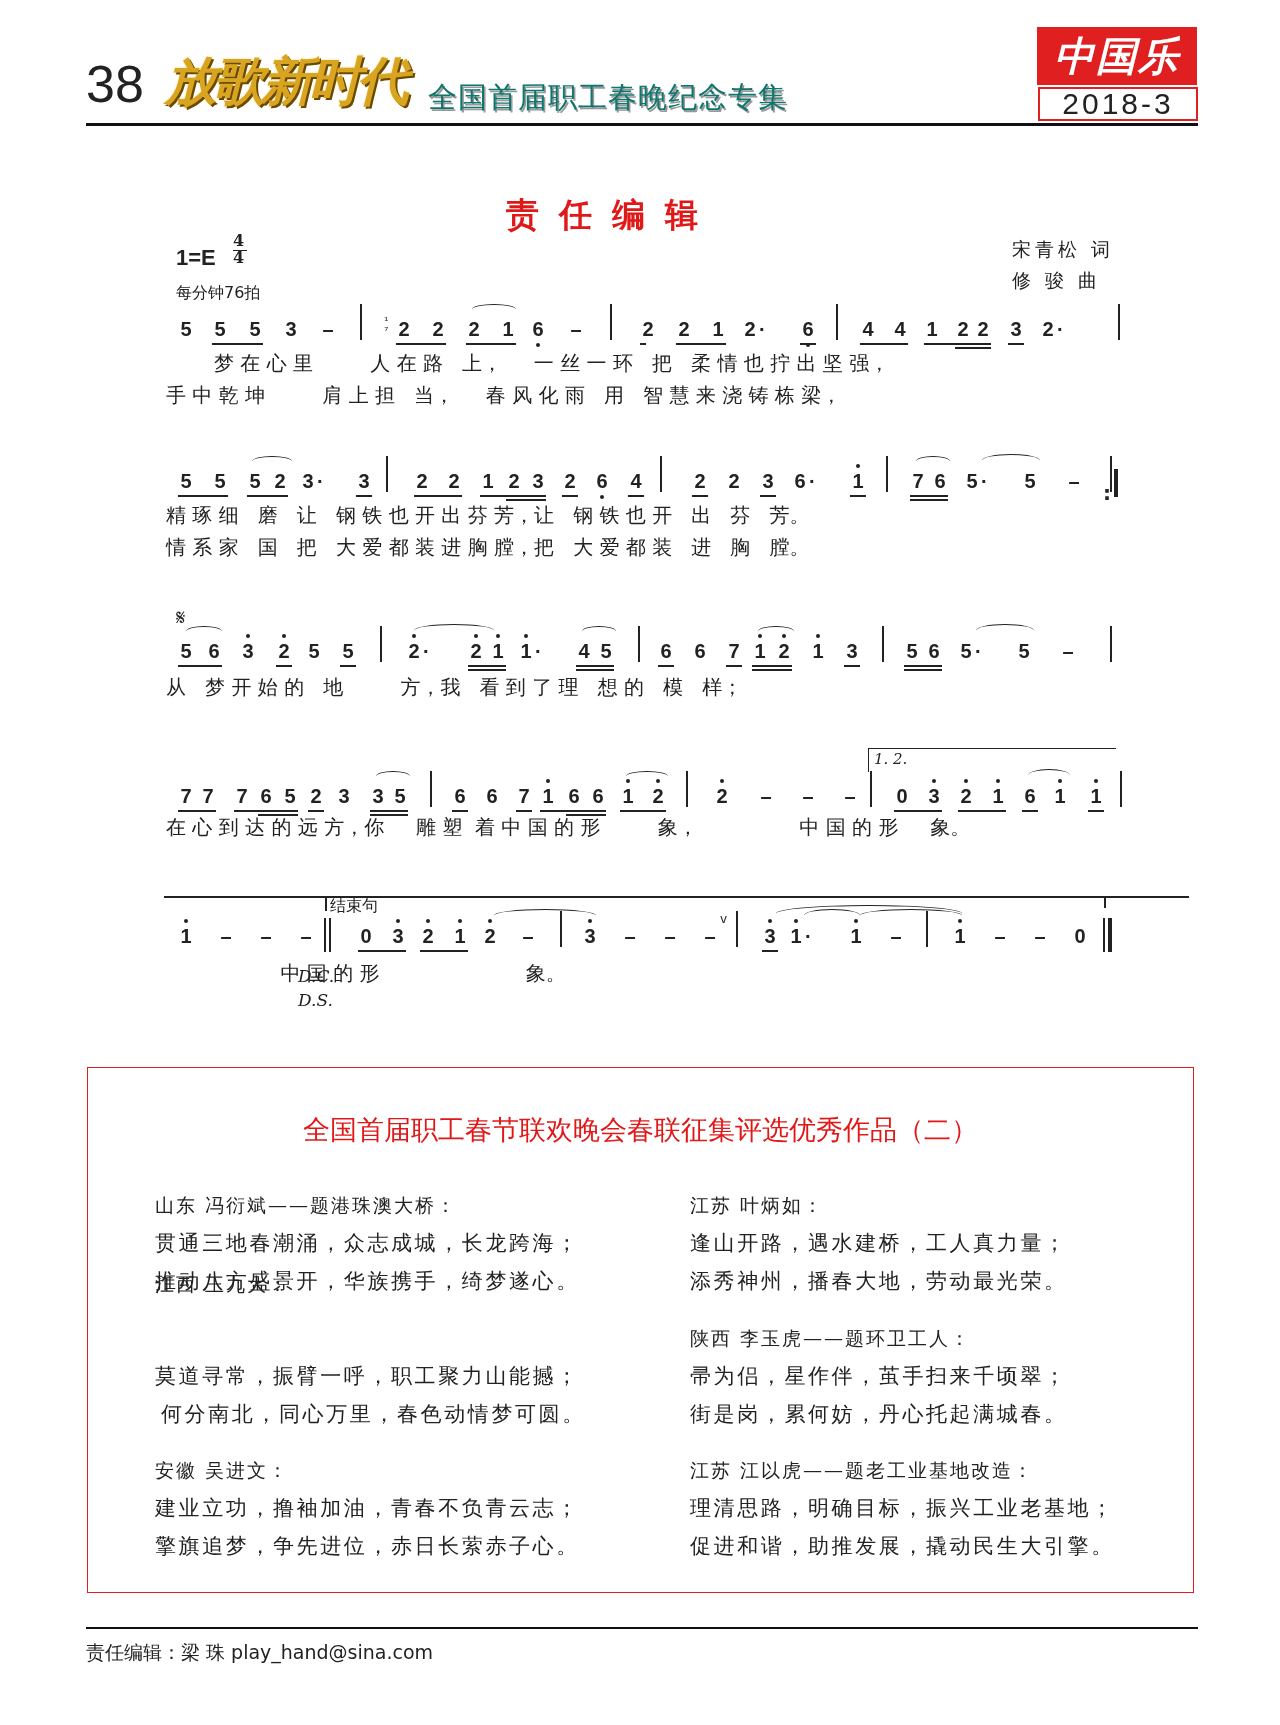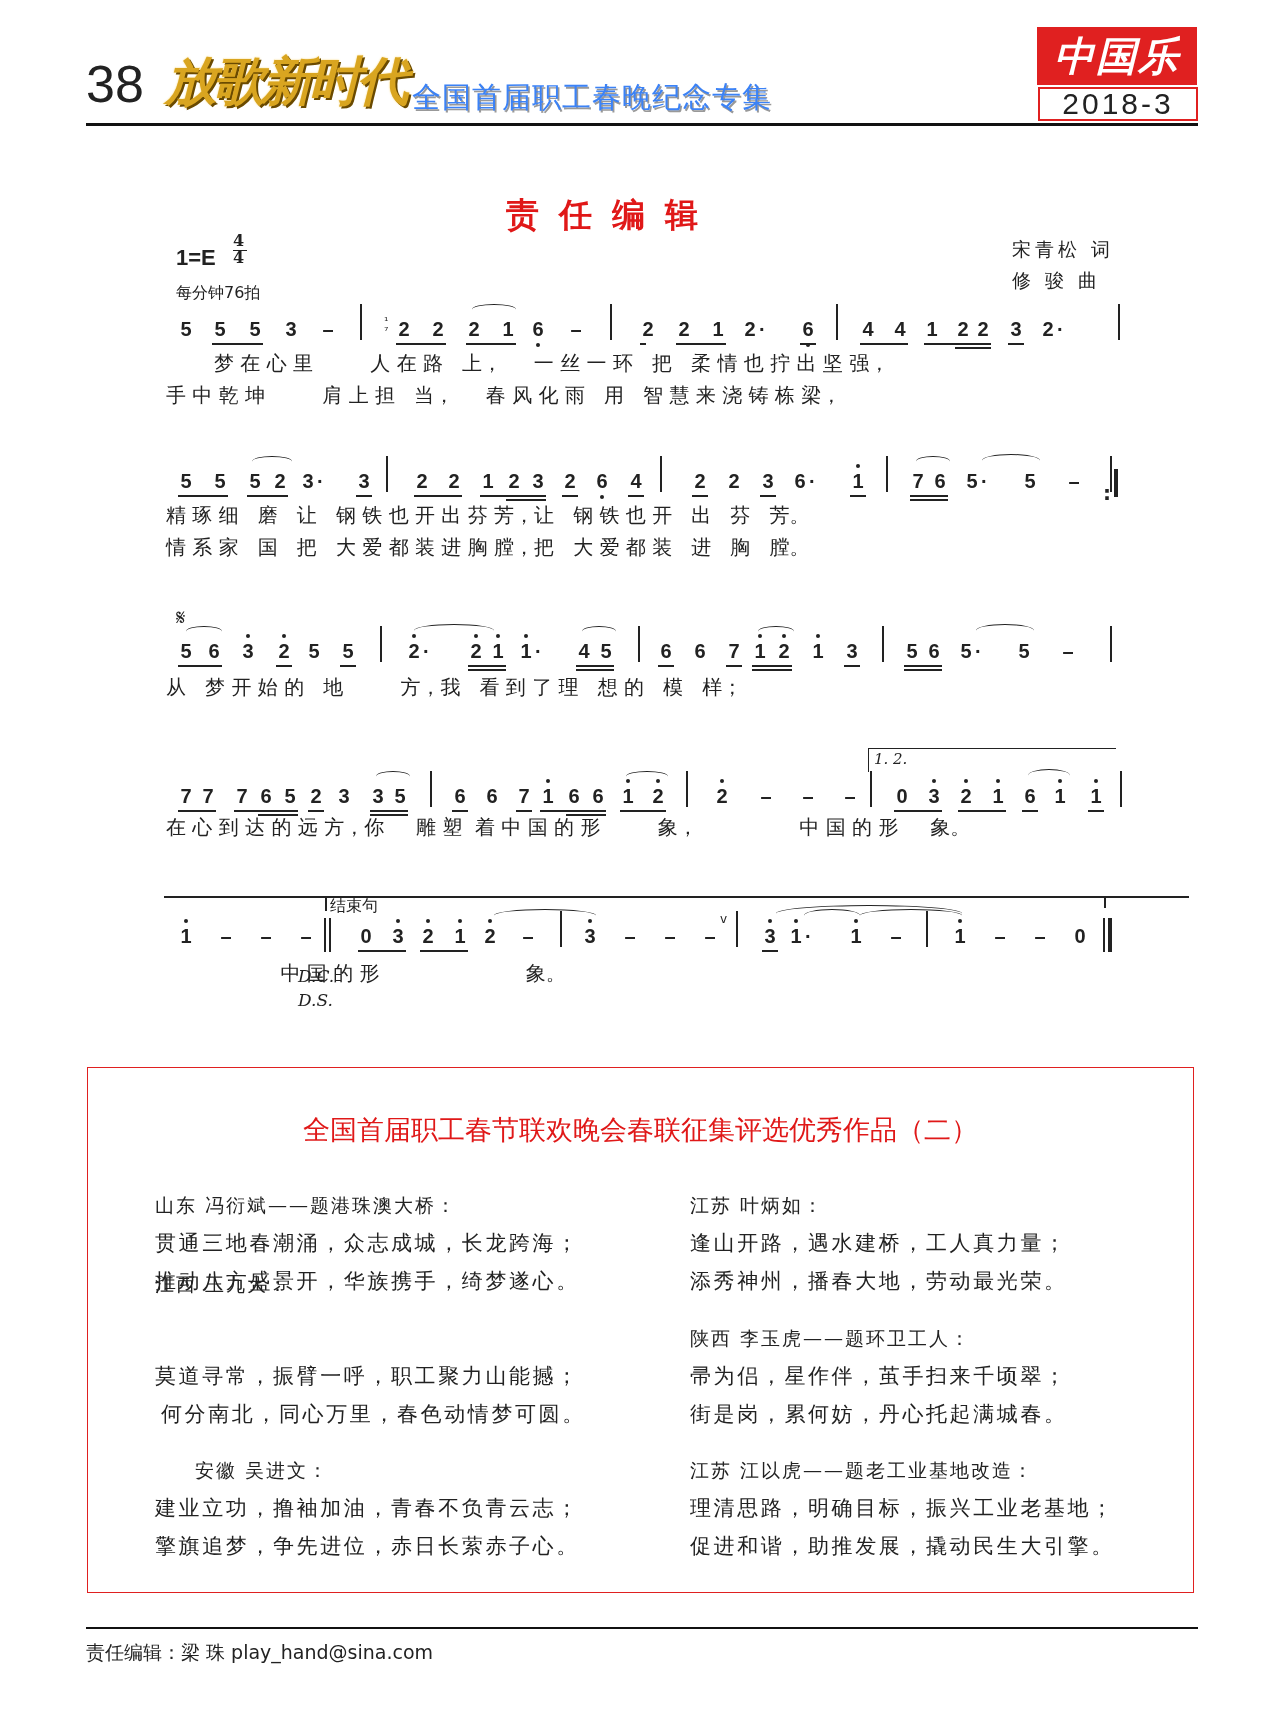--- a/index.html
+++ b/index.html
@@ -1,21 +1,21 @@
 <!DOCTYPE html>
 <html><head>
 <meta charset="utf-8">
 <style>
   html,body{margin:0;padding:0;background:#fff;}
   body{width:1280px;height:1725px;position:relative;overflow:hidden;font-family:"DejaVu Sans",sans-serif;color:#222;}
   .abs{position:absolute;}
   
   .page-num{left:86px;top:58px;font-size:52px;font-family:"Liberation Sans",sans-serif;color:#222;line-height:1;}
   .brand{left:165px;top:55px;font-size:52px;font-family:"DejaVu Serif",serif;font-weight:bold;font-style:italic;color:#d9a520;text-shadow:2px 2px 0 #6a4a00,0 0 2px #f7d26b;letter-spacing:-4px;line-height:1;}
-  .subtitle{left:412px;top:78px;font-size:29px;font-family:"DejaVu Sans",sans-serif;color:#3b82f6;text-shadow:1.5px 1.5px 0 #999;letter-spacing:1px;}
+  .subtitle{left:428px;top:78px;font-size:29px;font-family:"DejaVu Sans",sans-serif;color:#0f766e;text-shadow:1.5px 1.5px 0 #999;letter-spacing:1px;}
   .hdr-rule{left:86px;top:123px;width:1112px;height:3px;background:#111;}
   .logo-red{left:1037px;top:27px;width:160px;height:58px;background:#e02020;color:#fff;font-family:"DejaVu Serif",serif;font-style:italic;font-weight:bold;font-size:40px;text-align:center;line-height:58px;letter-spacing:2px;}
   .logo-issue{left:1038px;top:87px;width:156px;height:30px;border:2px solid #e02020;color:#222;font-size:30px;text-align:center;line-height:30px;letter-spacing:3px;font-family:"Liberation Sans",sans-serif;}
   
   .song-title{left:506px;top:193px;font-size:33px;font-weight:bold;color:#e01818;letter-spacing:20px;font-family:"DejaVu Sans",sans-serif;}
   .key{left:176px;top:245px;font-size:22px;font-weight:bold;font-family:"Liberation Sans",sans-serif;}
   .meter{left:233px;top:232px;font-size:16px;font-weight:bold;font-family:"DejaVu Serif",serif;text-align:center;line-height:17px;}
   .meter .bar{border-top:1.5px solid #222;width:14px;margin:1px 0;}
   .tempo{left:176px;top:283px;font-size:16px;font-family:"DejaVu Sans",sans-serif;}
   .credits{left:1012px;top:234px;font-size:19px;line-height:31px;font-family:"DejaVu Serif",serif;letter-spacing:4px;}
@@ -318,21 +318,21 @@
     <div class="cp-line" style="left: 155px; top: 1267px;">推动八方盛景开，华族携手，绮梦遂心。</div>
     <div class="cp-head" style="left: 690px; top: 1193px;">江苏  叶炳如：</div>
     <div class="cp-line" style="left: 690px; top: 1229px;">逢山开路，遇水建桥，工人真力量；</div>
     <div class="cp-line" style="left: 690px; top: 1267px;">添秀神州，播春大地，劳动最光荣。</div>
     <div class="cp-head" style="left: 155px; top: 1272px;">江西  王九大：</div>
     <div class="cp-line" style="left: 155px; top: 1362px;">莫道寻常，振臂一呼，职工聚力山能撼；</div>
     <div class="cp-line" style="left: 161px; top: 1400px;">何分南北，同心万里，春色动情梦可圆。</div>
     <div class="cp-head" style="left: 690px; top: 1326px;">陕西  李玉虎——题环卫工人：</div>
     <div class="cp-line" style="left: 690px; top: 1362px;">帚为侣，星作伴，茧手扫来千顷翠；</div>
     <div class="cp-line" style="left: 690px; top: 1400px;">街是岗，累何妨，丹心托起满城春。</div>
-    <div class="cp-head" style="left: 155px; top: 1458px; margin-left: 40px;">安徽  吴进文：</div>
+    <div class="cp-head" style="left: 155px; top: 1458px;">安徽  吴进文：</div>
     <div class="cp-line" style="left: 155px; top: 1494px;">建业立功，撸袖加油，青春不负青云志；</div>
     <div class="cp-line" style="left: 155px; top: 1532px;">擎旗追梦，争先进位，赤日长萦赤子心。</div>
     <div class="cp-head" style="left: 690px; top: 1458px;">江苏  江以虎——题老工业基地改造：</div>
     <div class="cp-line" style="left: 690px; top: 1494px;">理清思路，明确目标，振兴工业老基地；</div>
     <div class="cp-line" style="left: 690px; top: 1532px;">促进和谐，助推发展，撬动民生大引擎。</div>
   </div>
 
 <div class="abs ft-rule"></div>
 <div class="abs footer">责任编辑：梁 珠   play_hand@sina.com</div>
 

